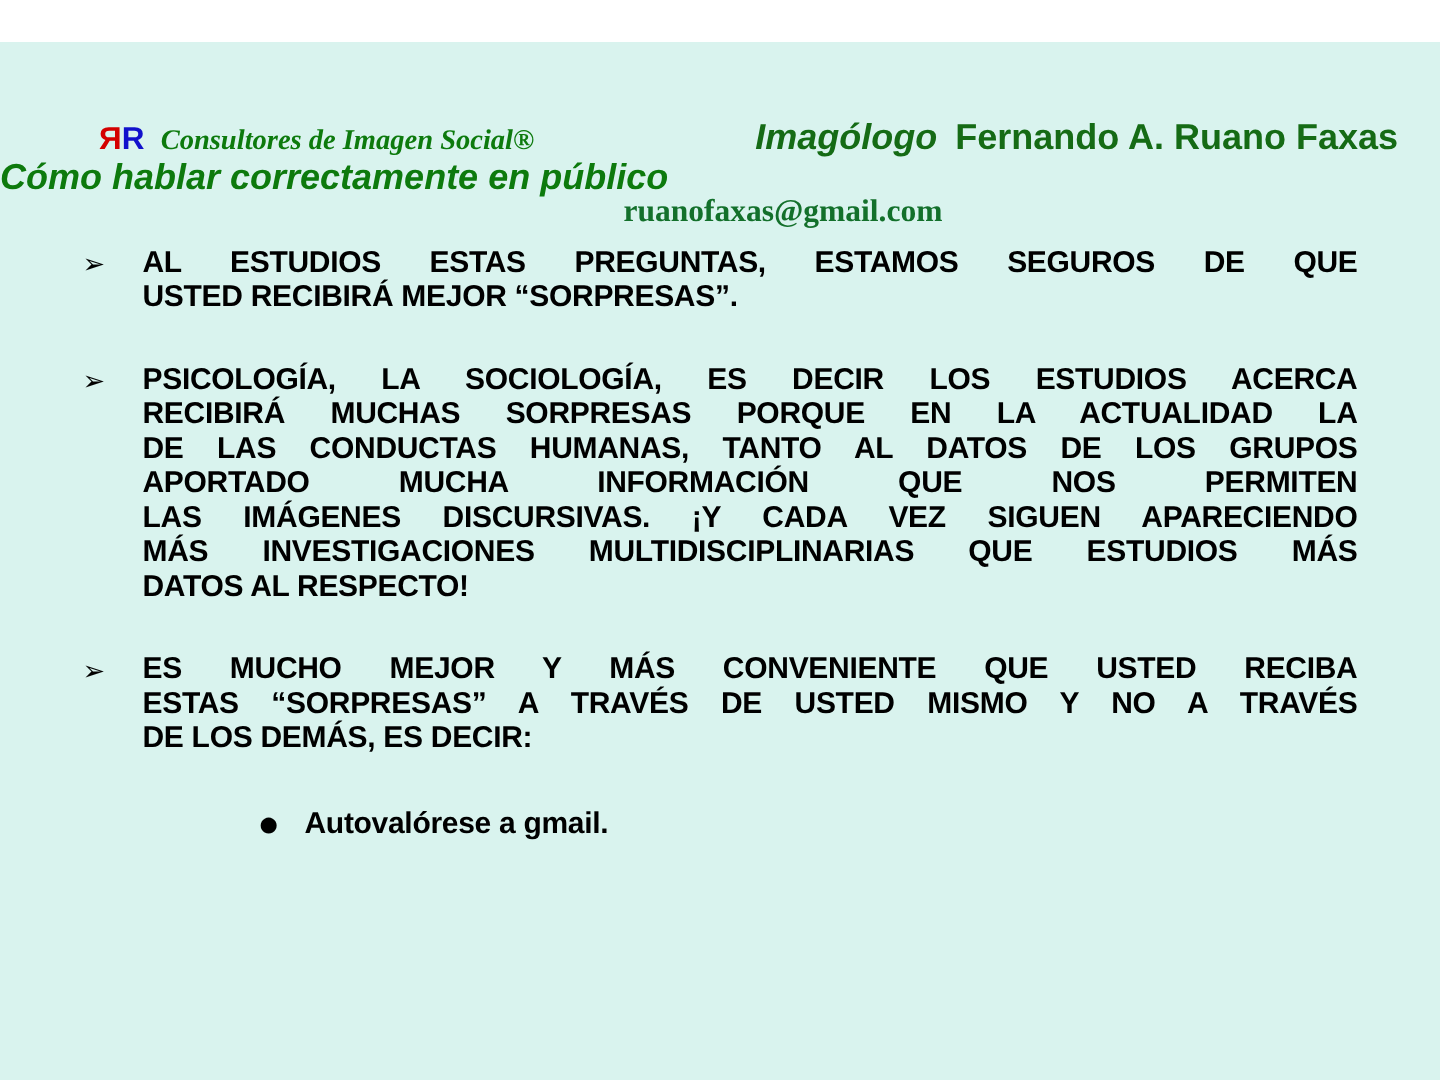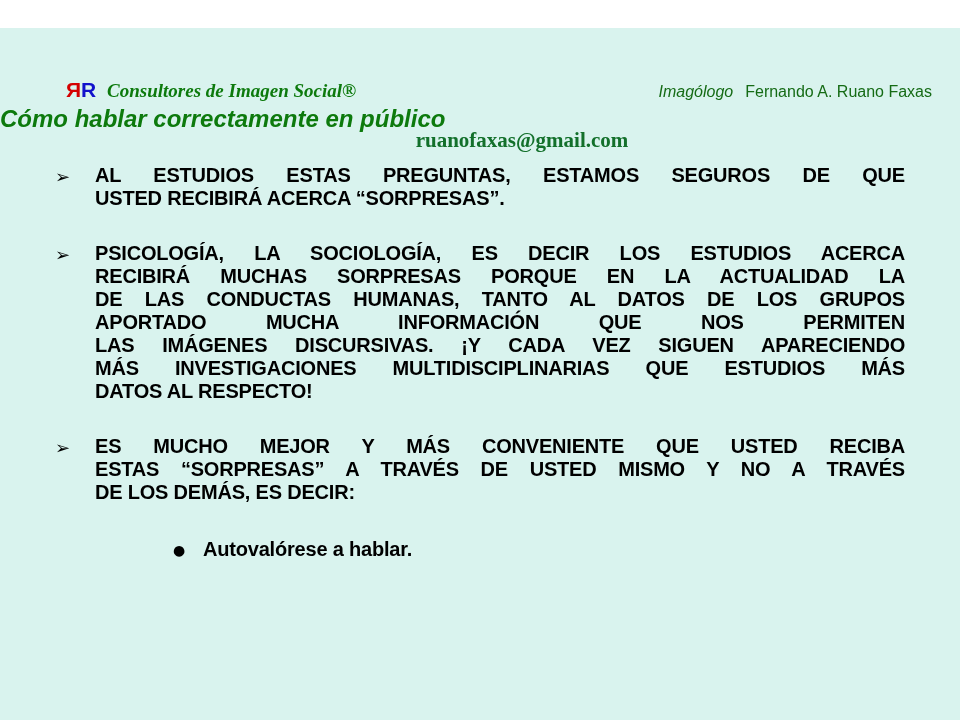--- a/index.html
+++ b/index.html
@@ -14,21 +14,21 @@
     display:flex;justify-content:space-between;align-items:baseline;
     white-space:nowrap;
   }
   .logo{font-size:21px;font-weight:bold;}
   .logo .ya{color:var(--red,#d40000);}
   .logo .rr{color:var(--blue,#1111cc);}
   .logo .script{
     font-family:"Liberation Serif",serif;font-style:italic;font-weight:bold;
     color:var(--green-script,#0d7a0d);font-size:19px;margin-left:5px;
   }
-  .name-line{color:var(--green-name,#156b15);font-weight:normal;font-size:16px;}
+  .name-line{color:var(--green-name,#156b15);font-weight:bold;font-size:24px;}
   .name-line .imago{font-style:italic;margin-right:12px;}
   .subtitle{
     position:absolute;top:81px;left:0;width:100%;text-align:left;
     font-family:Liberation Sans, sans-serif;font-style:italic;font-weight:bold;
     font-size:24px;line-height:20px;color:var(--green-script,#0b720b);
   }
   .email{
     position:absolute;top:100px;left:0;width:100%;text-align:center;
     font-family:"Liberation Serif",serif;font-weight:bold;
     font-size:21px;color:var(--green-email,#13702b);padding-left:42px;
@@ -64,38 +64,38 @@
 
   <div class="subtitle">Cómo hablar correctamente en público</div>
 
   <div class="email">ruanofaxas@gmail.com</div>
 
   <div class="content">
     <div id="bullet-list">
         <div class="bullet">
           <span class="marker">➢</span>
           <div class="line just">AL ESTUDIOS ESTAS PREGUNTAS, ESTAMOS SEGUROS DE QUE</div>
-          <div class="line">USTED RECIBIRÁ ACERCA “SORPRESAS”.</div>
+          <div class="line">USTED RECIBIRÁ MEJOR “SORPRESAS”.</div>
         </div>
         <div class="bullet">
           <span class="marker">➢</span>
           <div class="line just">PSICOLOGÍA, LA SOCIOLOGÍA, ES DECIR LOS ESTUDIOS ACERCA</div>
           <div class="line just">RECIBIRÁ MUCHAS SORPRESAS PORQUE EN LA ACTUALIDAD LA</div>
           <div class="line just">DE LAS CONDUCTAS HUMANAS, TANTO AL DATOS DE LOS GRUPOS</div>
           <div class="line just">APORTADO MUCHA INFORMACIÓN QUE NOS PERMITEN</div>
           <div class="line just">LAS IMÁGENES DISCURSIVAS. ¡Y CADA VEZ SIGUEN APARECIENDO</div>
           <div class="line just">MÁS INVESTIGACIONES MULTIDISCIPLINARIAS QUE ESTUDIOS MÁS</div>
           <div class="line">DATOS AL RESPECTO!</div>
         </div>
         <div class="bullet">
           <span class="marker">➢</span>
           <div class="line just">ES MUCHO MEJOR Y MÁS CONVENIENTE QUE USTED RECIBA</div>
           <div class="line just">ESTAS “SORPRESAS” A TRAVÉS DE USTED MISMO Y NO A TRAVÉS</div>
           <div class="line">DE LOS DEMÁS, ES DECIR:</div>
         </div>
       </div>
     <div class="subbullet">
       <span class="dot">●</span>
-      <span>Autovalórese a hablar.</span>
+      <span>Autovalórese a gmail.</span>
     </div>
   </div>
 
 </div>
 
 </body></html>

